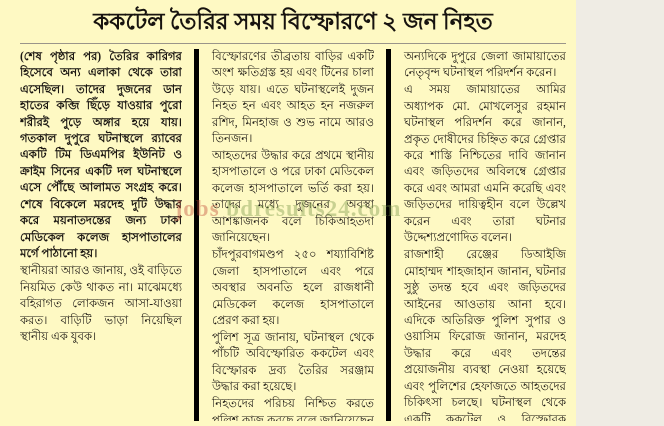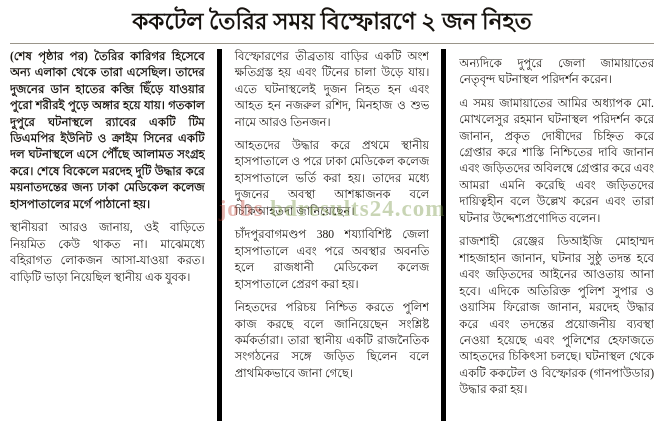--- a/index.html
+++ b/index.html
@@ -8,25 +8,25 @@
   }
   body {
     width: 664px;
     height: 426px;
     background: #efece4;
     font-family: "Liberation Serif", serif;
     overflow: hidden;
   }
   .page {
     position: relative;
-    width: 664px;
+    width: 576px;
     height: 426px;
-    background: #ffffff;
+    background: #fef9c3;
     box-sizing: border-box;
-    padding: 6px 10px 4px 10px;
+    padding: 6px 10px 4px 20px;
   }
   .headline {
     text-align: center;
     font-family: "Liberation Serif", serif;
     font-weight: bold;
     font-size: 23px;
     line-height: 1.25;
     color: #17130f;
     letter-spacing: 0px;
     margin: 2px 0 6px 0;
@@ -52,21 +52,20 @@
   }
   .col + .col {
     border-left: 5px solid #000000;
     padding-left: 13px;
   }
   .col p {
     margin: 0 0 0.5px 0;
     text-indent: 0;
   }
   .col p.gap {
-    margin-top: 7px;
   }
   .lead {
     font-weight: bold;
   }
   .watermark {
     position: absolute;
     left: 0;
     right: 0;
     top: 196px;
     text-align: center;
@@ -94,21 +93,22 @@
 
     <div class="col">
       <p class="lead">(শেষ পৃষ্ঠার পর) তৈরির কারিগর হিসেবে অন্য এলাকা থেকে তারা এসেছিল। তাদের দুজনের ডান হাতের কব্জি ছিঁড়ে যাওয়ার পুরো শরীরই পুড়ে অঙ্গার হয়ে যায়। গতকাল দুপুরে ঘটনাস্থলে র‌্যাবের একটি টিম ডিএমপির ইউনিট ও ক্রাইম সিনের একটি দল ঘটনাস্থলে এসে পৌঁছে আলামত সংগ্রহ করে। শেষে বিকেলে মরদেহ দুটি উদ্ধার করে ময়নাতদন্তের জন্য ঢাকা মেডিকেল কলেজ হাসপাতালের মর্গে পাঠানো হয়।</p>
       <p class="gap">স্থানীয়রা আরও জানায়, ওই বাড়িতে নিয়মিত কেউ থাকত না। মাঝেমধ্যে বহিরাগত লোকজন আসা-যাওয়া করত। বাড়িটি ভাড়া নিয়েছিল স্থানীয় এক যুবক।</p>
 
     </div>
 
     <div class="col">
       <p>বিস্ফোরণের তীব্রতায় বাড়ির একটি অংশ ক্ষতিগ্রস্ত হয় এবং টিনের চালা উড়ে যায়। এতে ঘটনাস্থলেই দুজন নিহত হন এবং আহত হন নজরুল রশিদ, মিনহাজ ও শুভ নামে আরও তিনজন।</p>
       <p class="gap">আহতদের উদ্ধার করে প্রথমে স্থানীয় হাসপাতালে ও পরে ঢাকা মেডিকেল কলেজ হাসপাতালে ভর্তি করা হয়। তাদের মধ্যে দুজনের অবস্থা আশঙ্কাজনক বলে চিকিআহতদা জানিয়েছেন।</p>
-      <p class="gap">চাঁদপুরবাগমণ্ডপ 380 শয্যাবিশিষ্ট জেলা হাসপাতালে এবং পরে অবস্থার অবনতি হলে রাজধানী মেডিকেল কলেজ হাসপাতালে প্রেরণ করা হয়।</p>
+      <p class="gap">চাঁদপুরবাগমণ্ডপ ২৫০ শয্যাবিশিষ্ট জেলা হাসপাতালে এবং পরে অবস্থার অবনতি হলে রাজধানী মেডিকেল কলেজ হাসপাতালে প্রেরণ করা হয়।</p>
+      <p class="gap">পুলিশ সূত্র জানায়, ঘটনাস্থল থেকে পাঁচটি অবিস্ফোরিত ককটেল এবং বিস্ফোরক দ্রব্য তৈরির সরঞ্জাম উদ্ধার করা হয়েছে।</p>
       <p class="gap">নিহতদের পরিচয় নিশ্চিত করতে পুলিশ কাজ করছে বলে জানিয়েছেন সংশ্লিষ্ট কর্মকর্তারা। তারা স্থানীয় একটি রাজনৈতিক সংগঠনের সঙ্গে জড়িত ছিলেন বলে প্রাথমিকভাবে জানা গেছে।</p>
 
     </div>
 
     <div class="col">
       <p class="gap">অন্যদিকে দুপুরে জেলা জামায়াতের নেতৃবৃন্দ ঘটনাস্থল পরিদর্শন করেন।</p>
       <p class="gap">এ সময় জামায়াতের আমির অধ্যাপক মো. মোখলেসুর রহমান ঘটনাস্থল পরিদর্শন করে জানান, প্রকৃত দোষীদের চিহ্নিত করে গ্রেপ্তার করে শাস্তি নিশ্চিতের দাবি জানান এবং জড়িতদের অবিলম্বে গ্রেপ্তার করে এবং আমরা এমনি করেছি এবং জড়িতদের দায়িত্বহীন বলে উল্লেখ করেন এবং তারা ঘটনার উদ্দেশ্যপ্রণোদিত বলেন।</p>
       <p class="gap">রাজশাহী রেঞ্জের ডিআইজি মোহাম্মদ শাহজাহান জানান, ঘটনার সুষ্ঠু তদন্ত হবে এবং জড়িতদের আইনের আওতায় আনা হবে। এদিকে অতিরিক্ত পুলিশ সুপার ও ওয়াসিম ফিরোজ জানান, মরদেহ উদ্ধার করে এবং তদন্তের প্রয়োজনীয় ব্যবস্থা নেওয়া হয়েছে এবং পুলিশের হেফাজতে আহতদের চিকিৎসা চলছে। ঘটনাস্থল থেকে একটি ককটেল ও বিস্ফোরক (গানপাউডার) উদ্ধার করা হয়।</p>
 
     </div>

